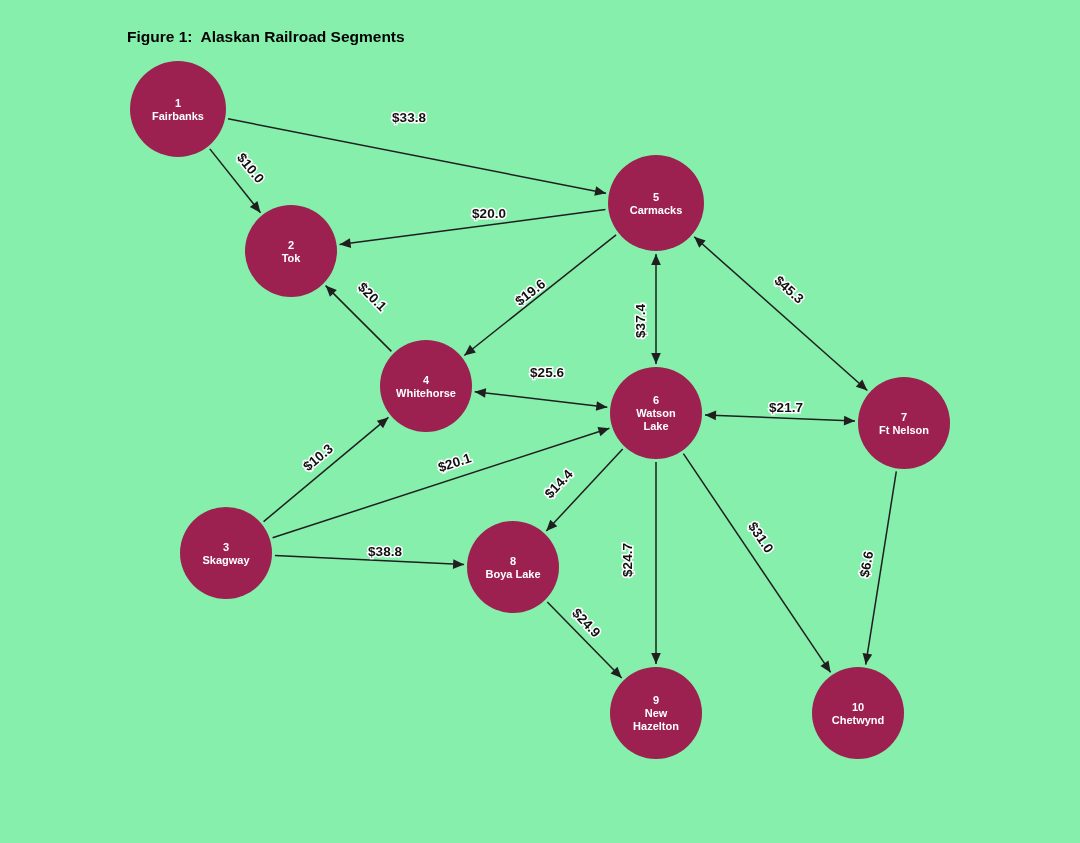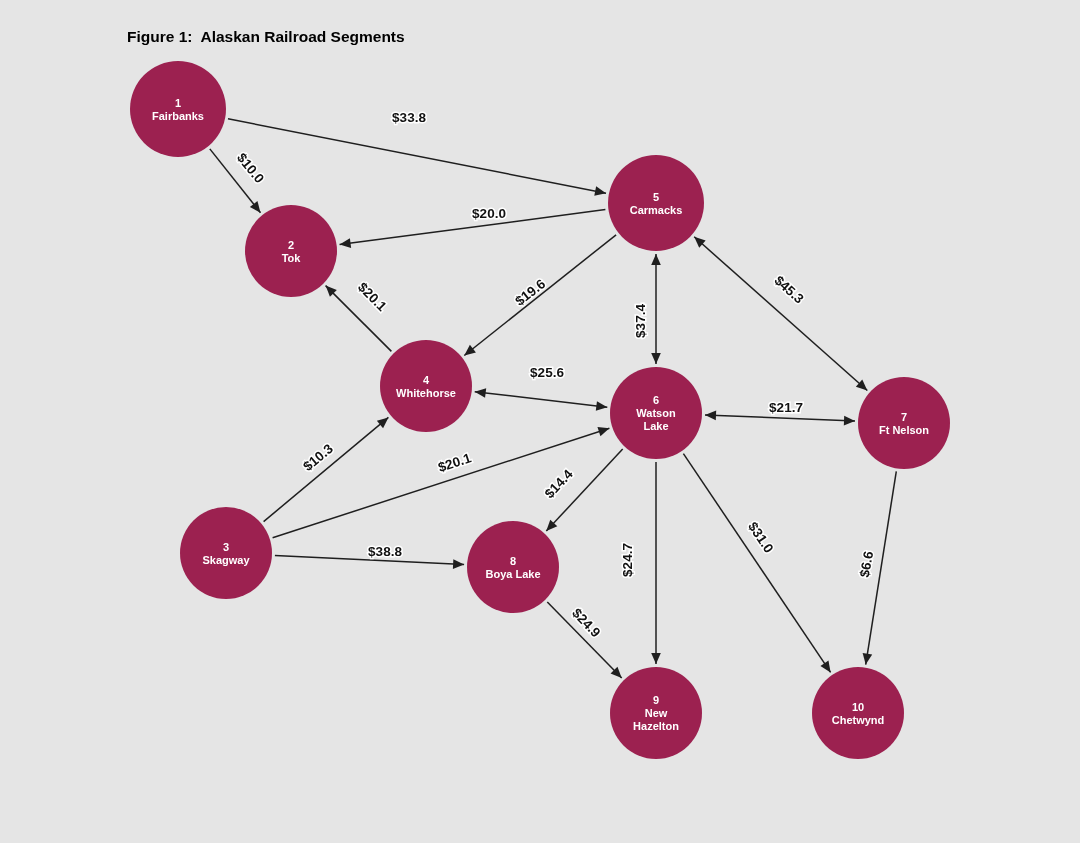--- a/index.html
+++ b/index.html
@@ -5,21 +5,21 @@
   html, body {
     margin: 0;
     padding: 0;
     background: #ffffff;
     font-family: "Liberation Sans", sans-serif;
   }
   .figure-wrap {
     position: relative;
     width: 1080px;
     height: 843px;
-    background: #e5e5e5;
+    background: #86efac;
     overflow: hidden;
   }
   .figure-title {
     position: absolute;
     left: 127px;
     top: 28px;
     font-size: 15.5px;
     font-weight: bold;
     color: #000000;
     white-space: pre;

